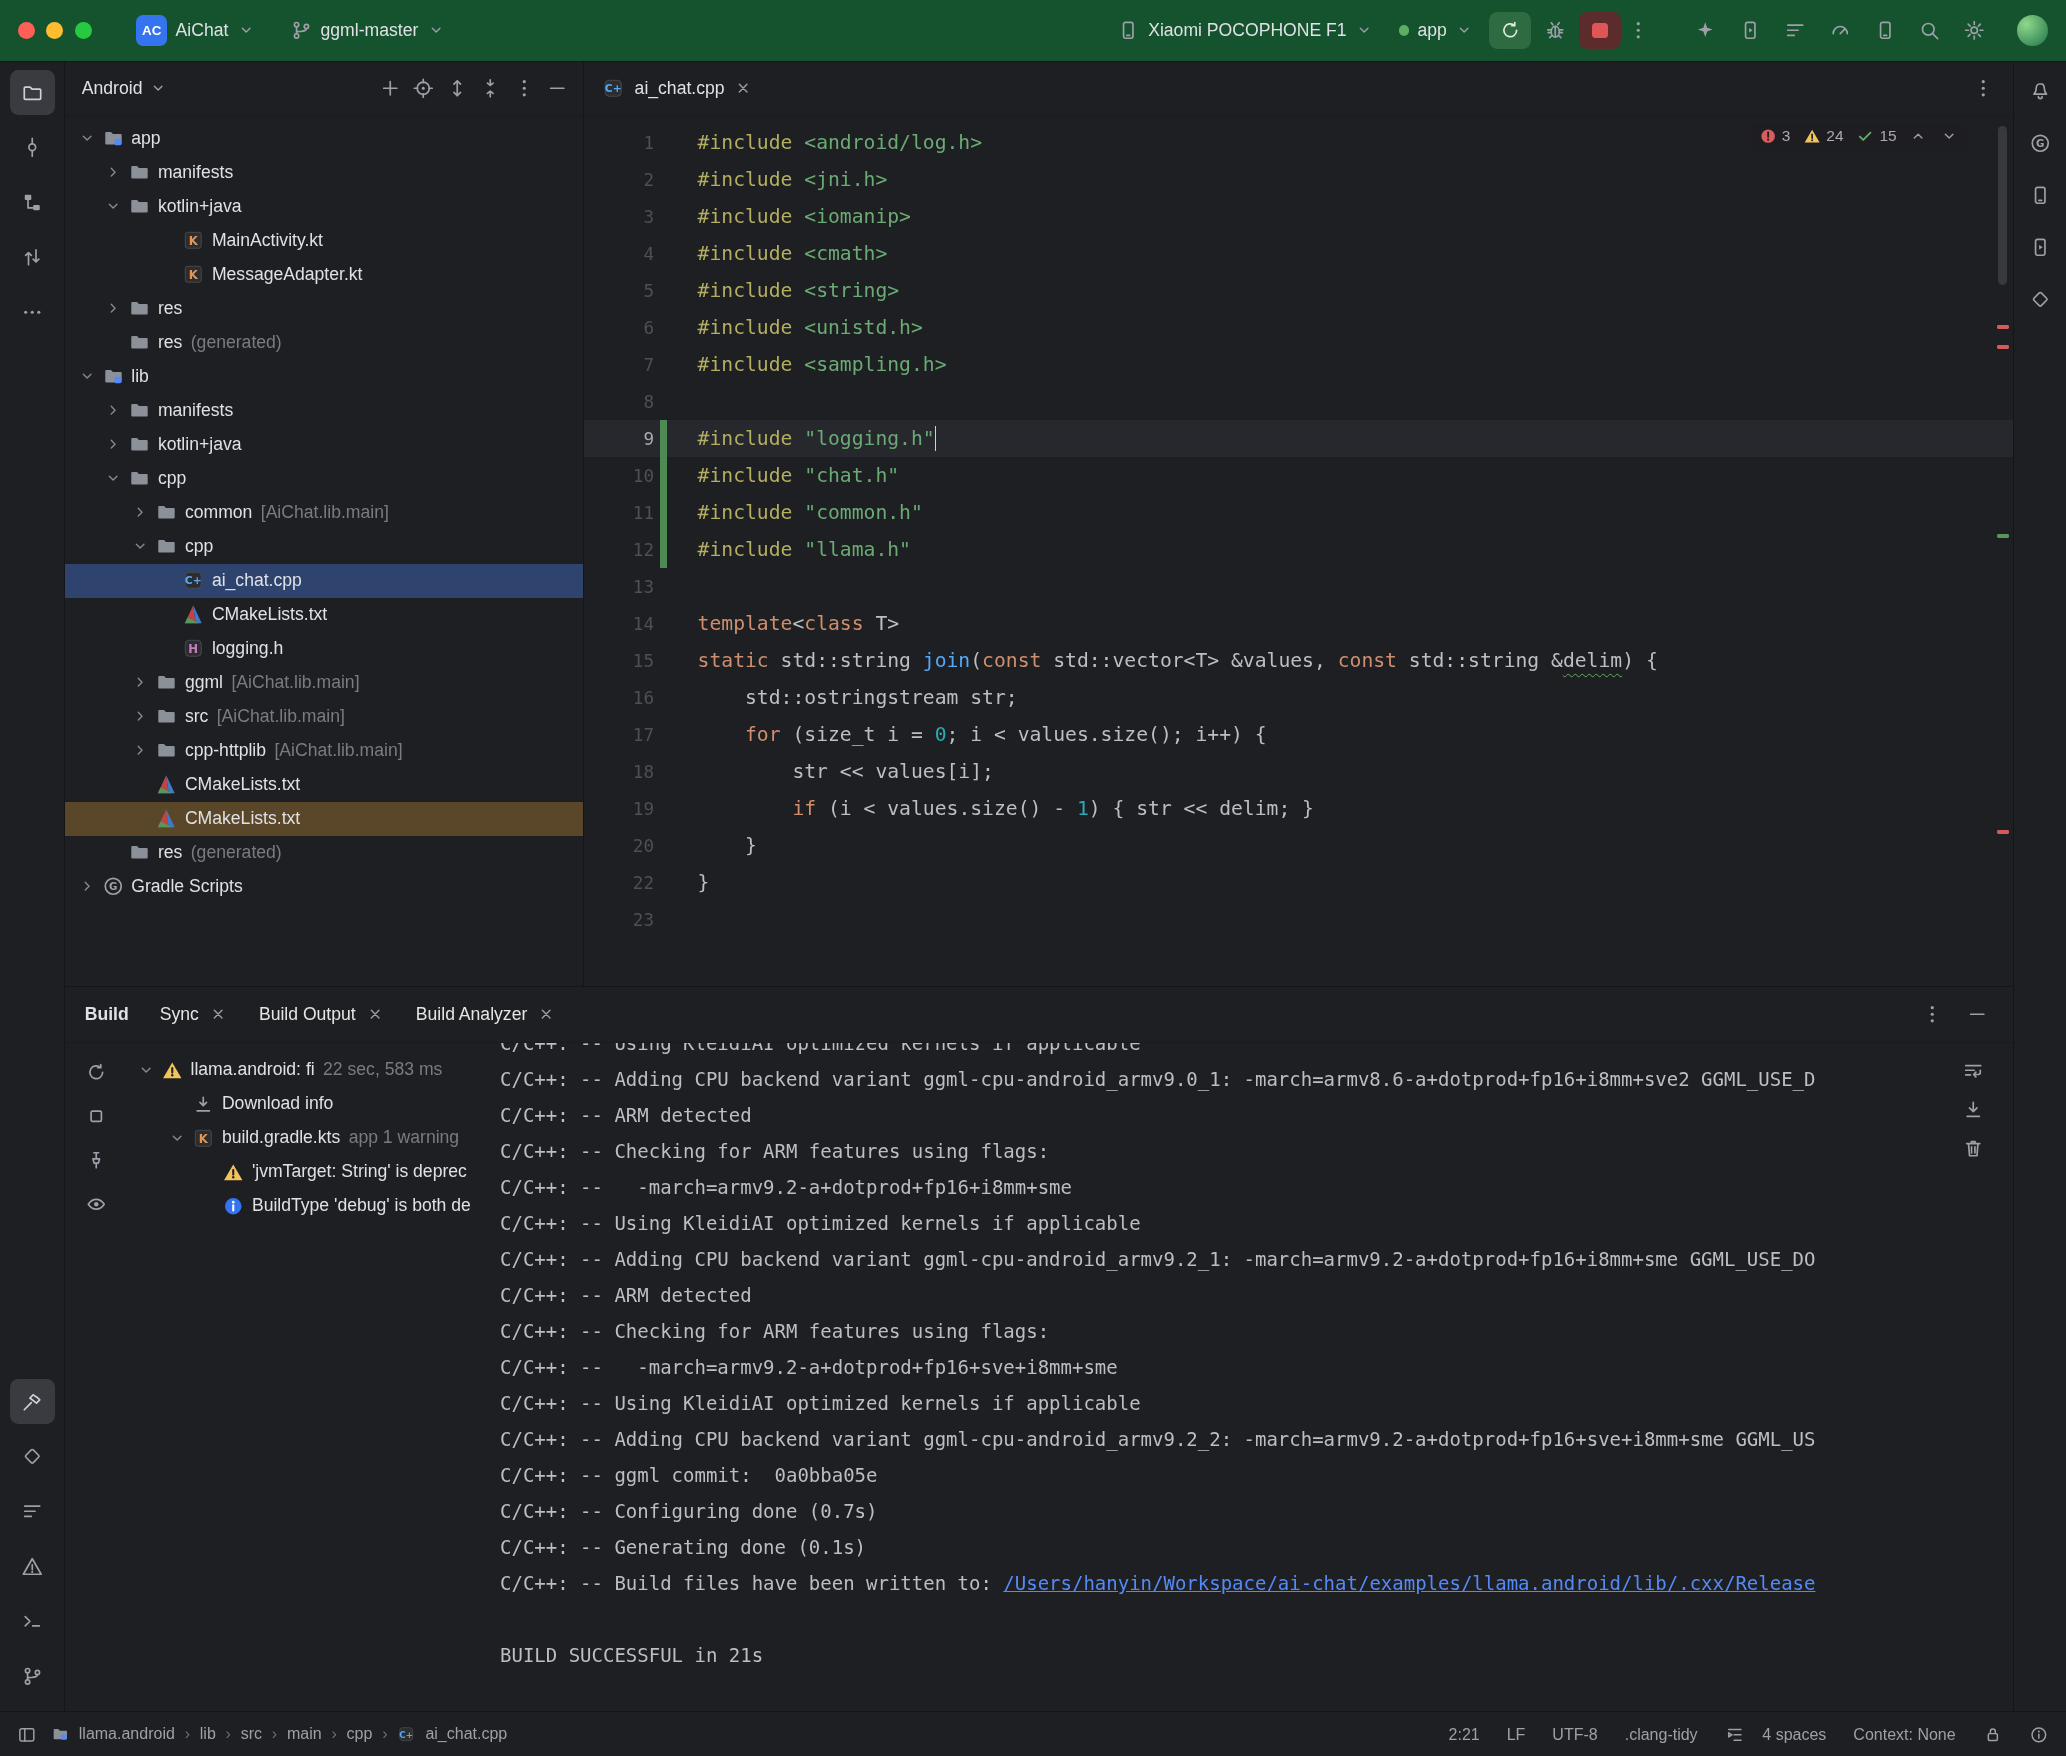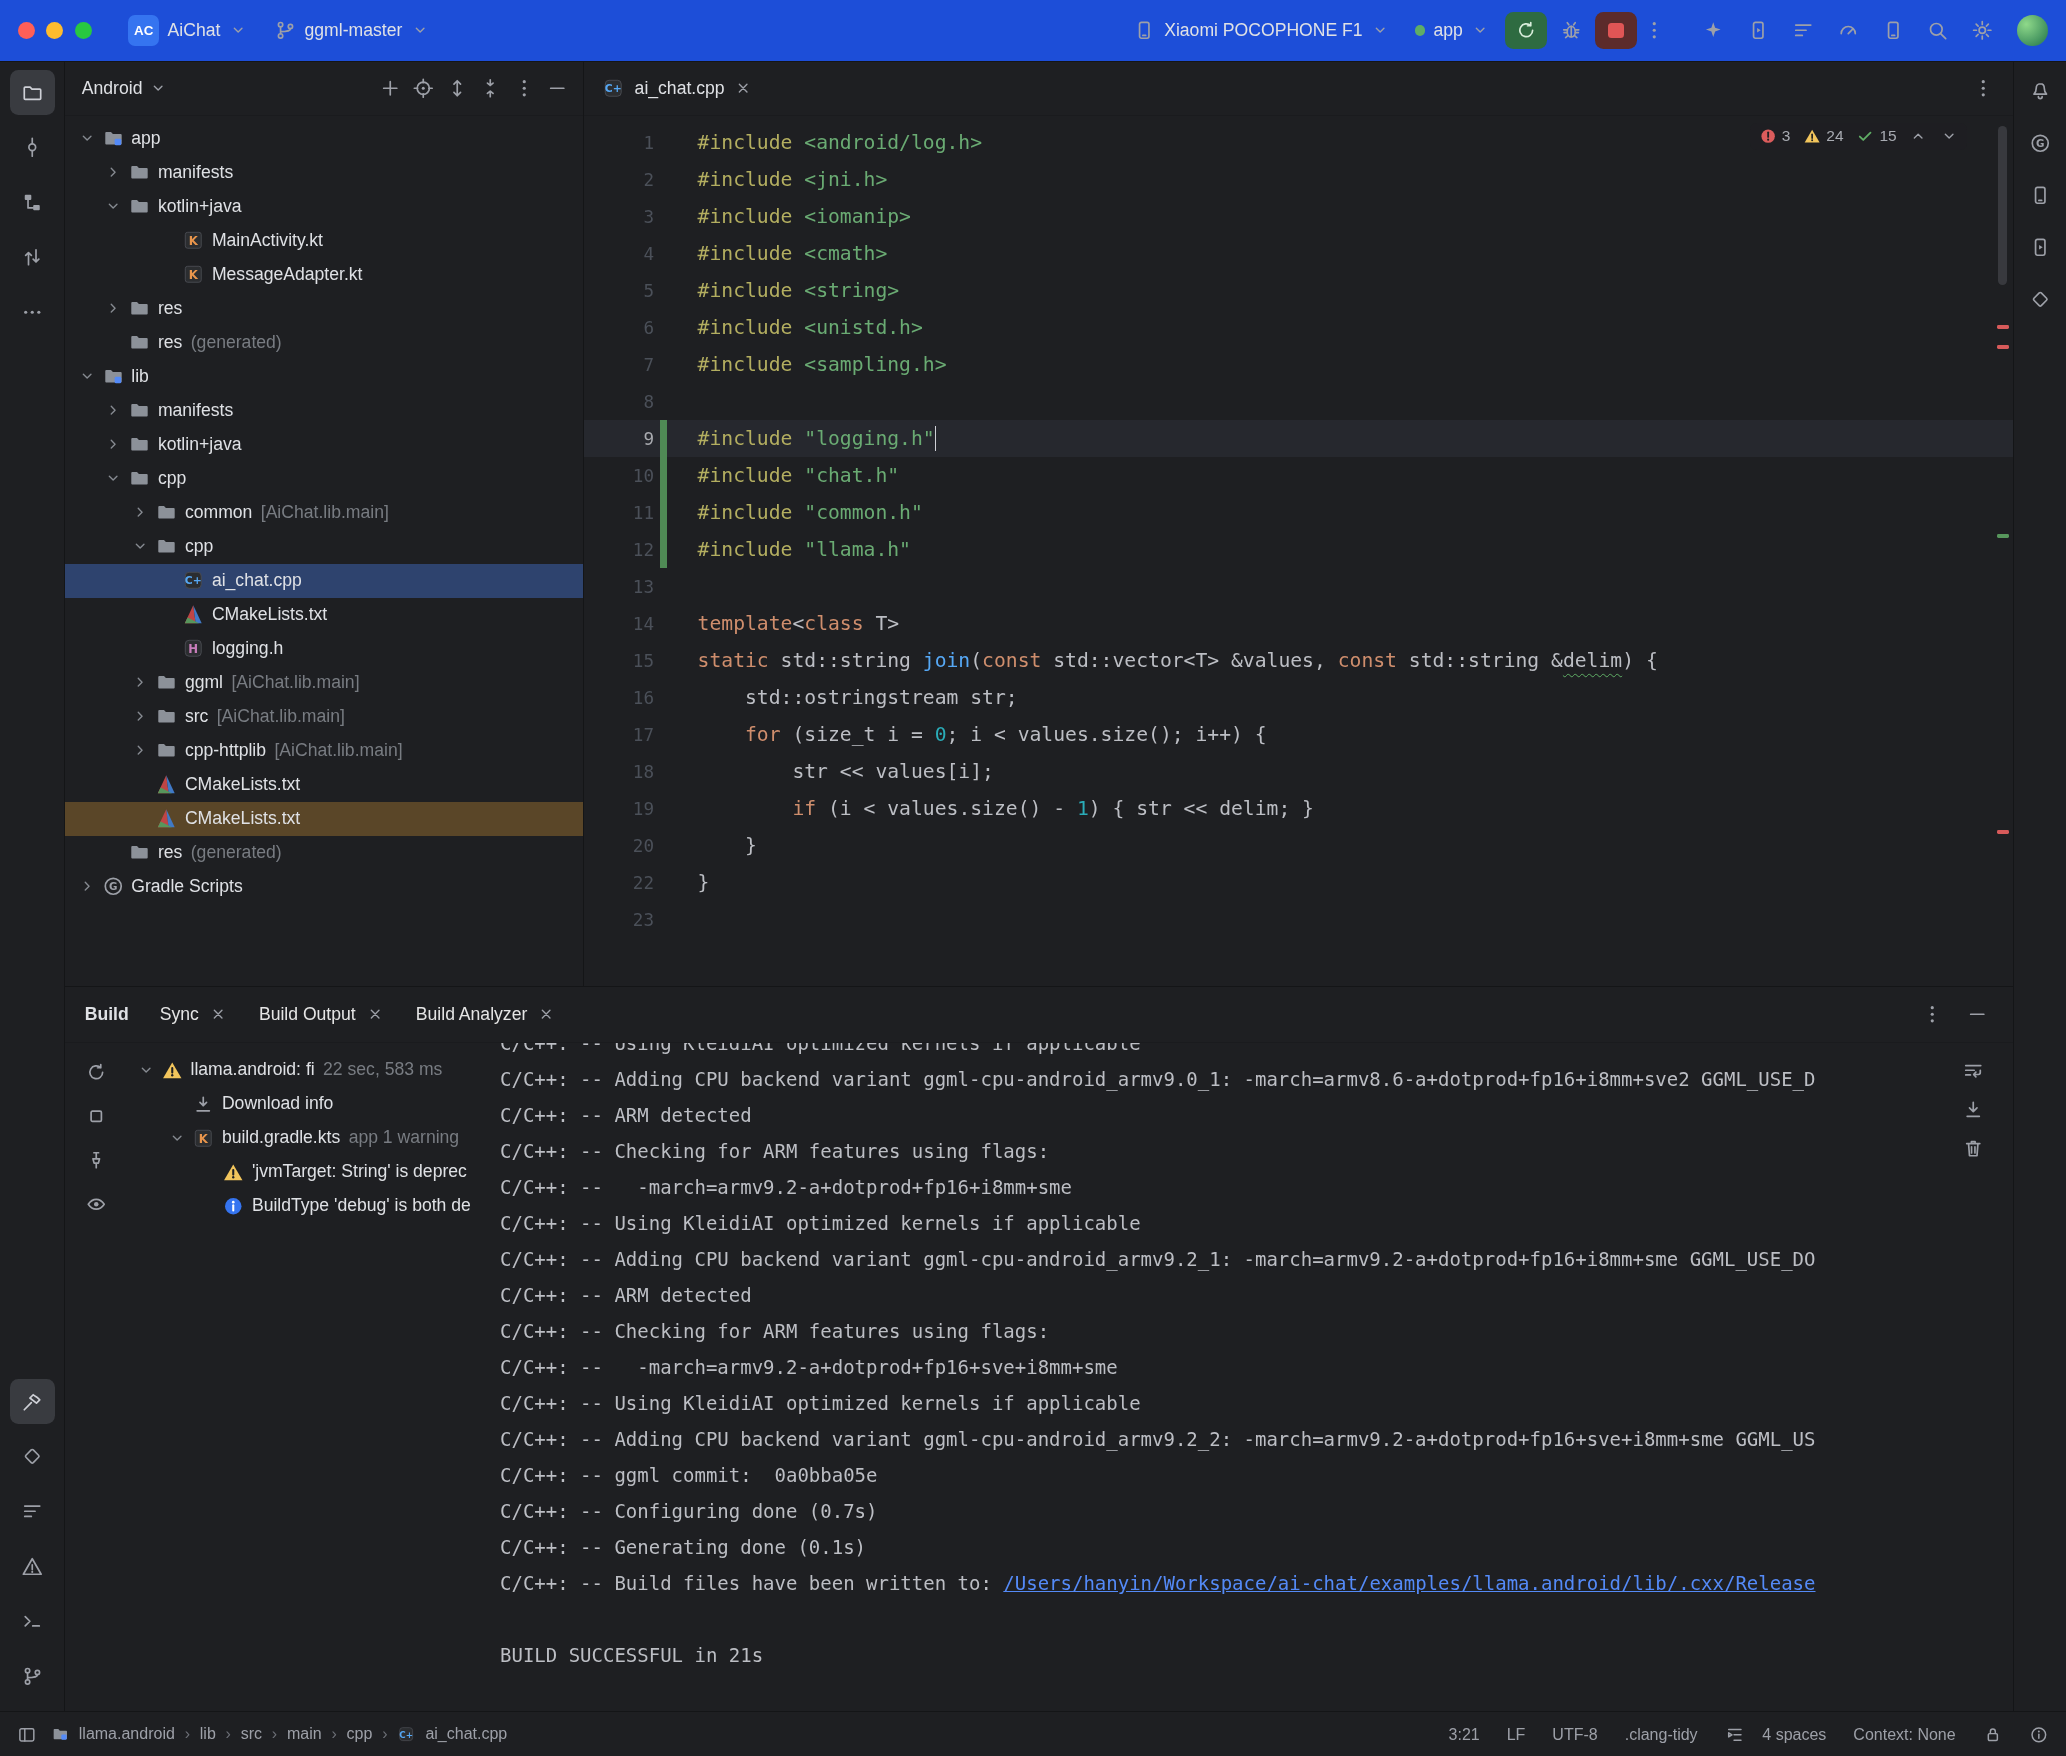--- a/index.html
+++ b/index.html
@@ -3,21 +3,21 @@
 <meta charset="utf-8">
 <style>
 *{margin:0;padding:0;box-sizing:border-box}
 html,body{width:2066px;height:1757px;overflow:hidden}
 body{background:#1E1F22;color:#DFE1E5;font-family:"Liberation Sans","DejaVu Sans",sans-serif;font-size:17.6px;position:relative}
 .icon{display:inline-flex;width:22.5px;height:22.5px;color:#9DA0A8;flex:none;align-items:center;justify-content:center}
 .icon svg{width:100%;height:100%}
 .icon.xs{width:18.3px;height:18.3px}
 .icon.st{width:19.7px;height:19.7px}
 
-.titlebar{height:62px;background:#1d4ed8;display:flex;align-items:center;padding:0 18.3px;gap:7px;border-bottom:0.7px solid #141517}
+.titlebar{height:62px;background:#14532d;display:flex;align-items:center;padding:0 18.3px;gap:15px;border-bottom:0.7px solid #141517}
 .traffic{display:flex;gap:11.2px;margin-right:19.7px}
 .light{width:17px;height:17px;border-radius:50%;display:inline-block}
 .light.red{background:#FF5F57}.light.yellow{background:#FEBC2E}.light.green{background:#28C840}
 .tb-widget{display:flex;align-items:center;gap:8.4px;padding:5.6px 9.8px;border-radius:8.4px;color:#DFE1E5;white-space:nowrap}
 .project-logo{width:31px;height:31px;border-radius:7px;background:#3574F0;color:#fff;font-weight:bold;font-size:13.4px;display:flex;align-items:center;justify-content:center}
 .tb-center{margin-left:auto;display:flex;align-items:center;gap:5.6px}
 .runcfg-dot{width:10.5px;height:10.5px;border-radius:50%;background:#5FAD65;flex:none}
 button{background:none;border:none;color:inherit;font:inherit;display:inline-flex;align-items:center;justify-content:center}
 .run-btn{width:42px;height:37px;border-radius:8.4px;background:#2E6B41}
 .run-btn .icon{color:#D8EEDB}
@@ -1141,21 +1141,21 @@
       <span class="bc-sep">›</span>
       <span class="icon xs">
         <svg viewBox="0 0 24 24" xmlns="http://www.w3.org/2000/svg" style="font-size:23px">
           <rect x="3.5" y="3.5" width="17" height="17" rx="4" fill="#2B2D30" stroke="#4A4C52" stroke-width="1"></rect>
           <text x="12" y="16.5" text-anchor="middle" font-size="11.5" font-weight="bold" fill="#56A8F5" font-family="DejaVu Sans, sans-serif">C+</text>
         </svg>
       </span>
       <span class="bc-item">ai_chat.cpp</span>
     </div>
   <div class="sb-right">
-    <span>3:21</span>
+    <span>2:21</span>
     <span>LF</span>
     <span>UTF-8</span>
     <span>.clang-tidy</span>
     <span class="sb-ind">
       <span class="icon st">
           <svg viewBox="0 0 24 24" xmlns="http://www.w3.org/2000/svg">
             <path d="M4.5 5.5h15M11 12h8.5M11 18.5h8.5M4.5 9.5l4 2.5-4 2.5z" stroke="currentColor" fill="none" stroke-width="1.8" stroke-linecap="round" stroke-linejoin="round"></path>
           </svg>
         </span>
       <span>4 spaces</span>

